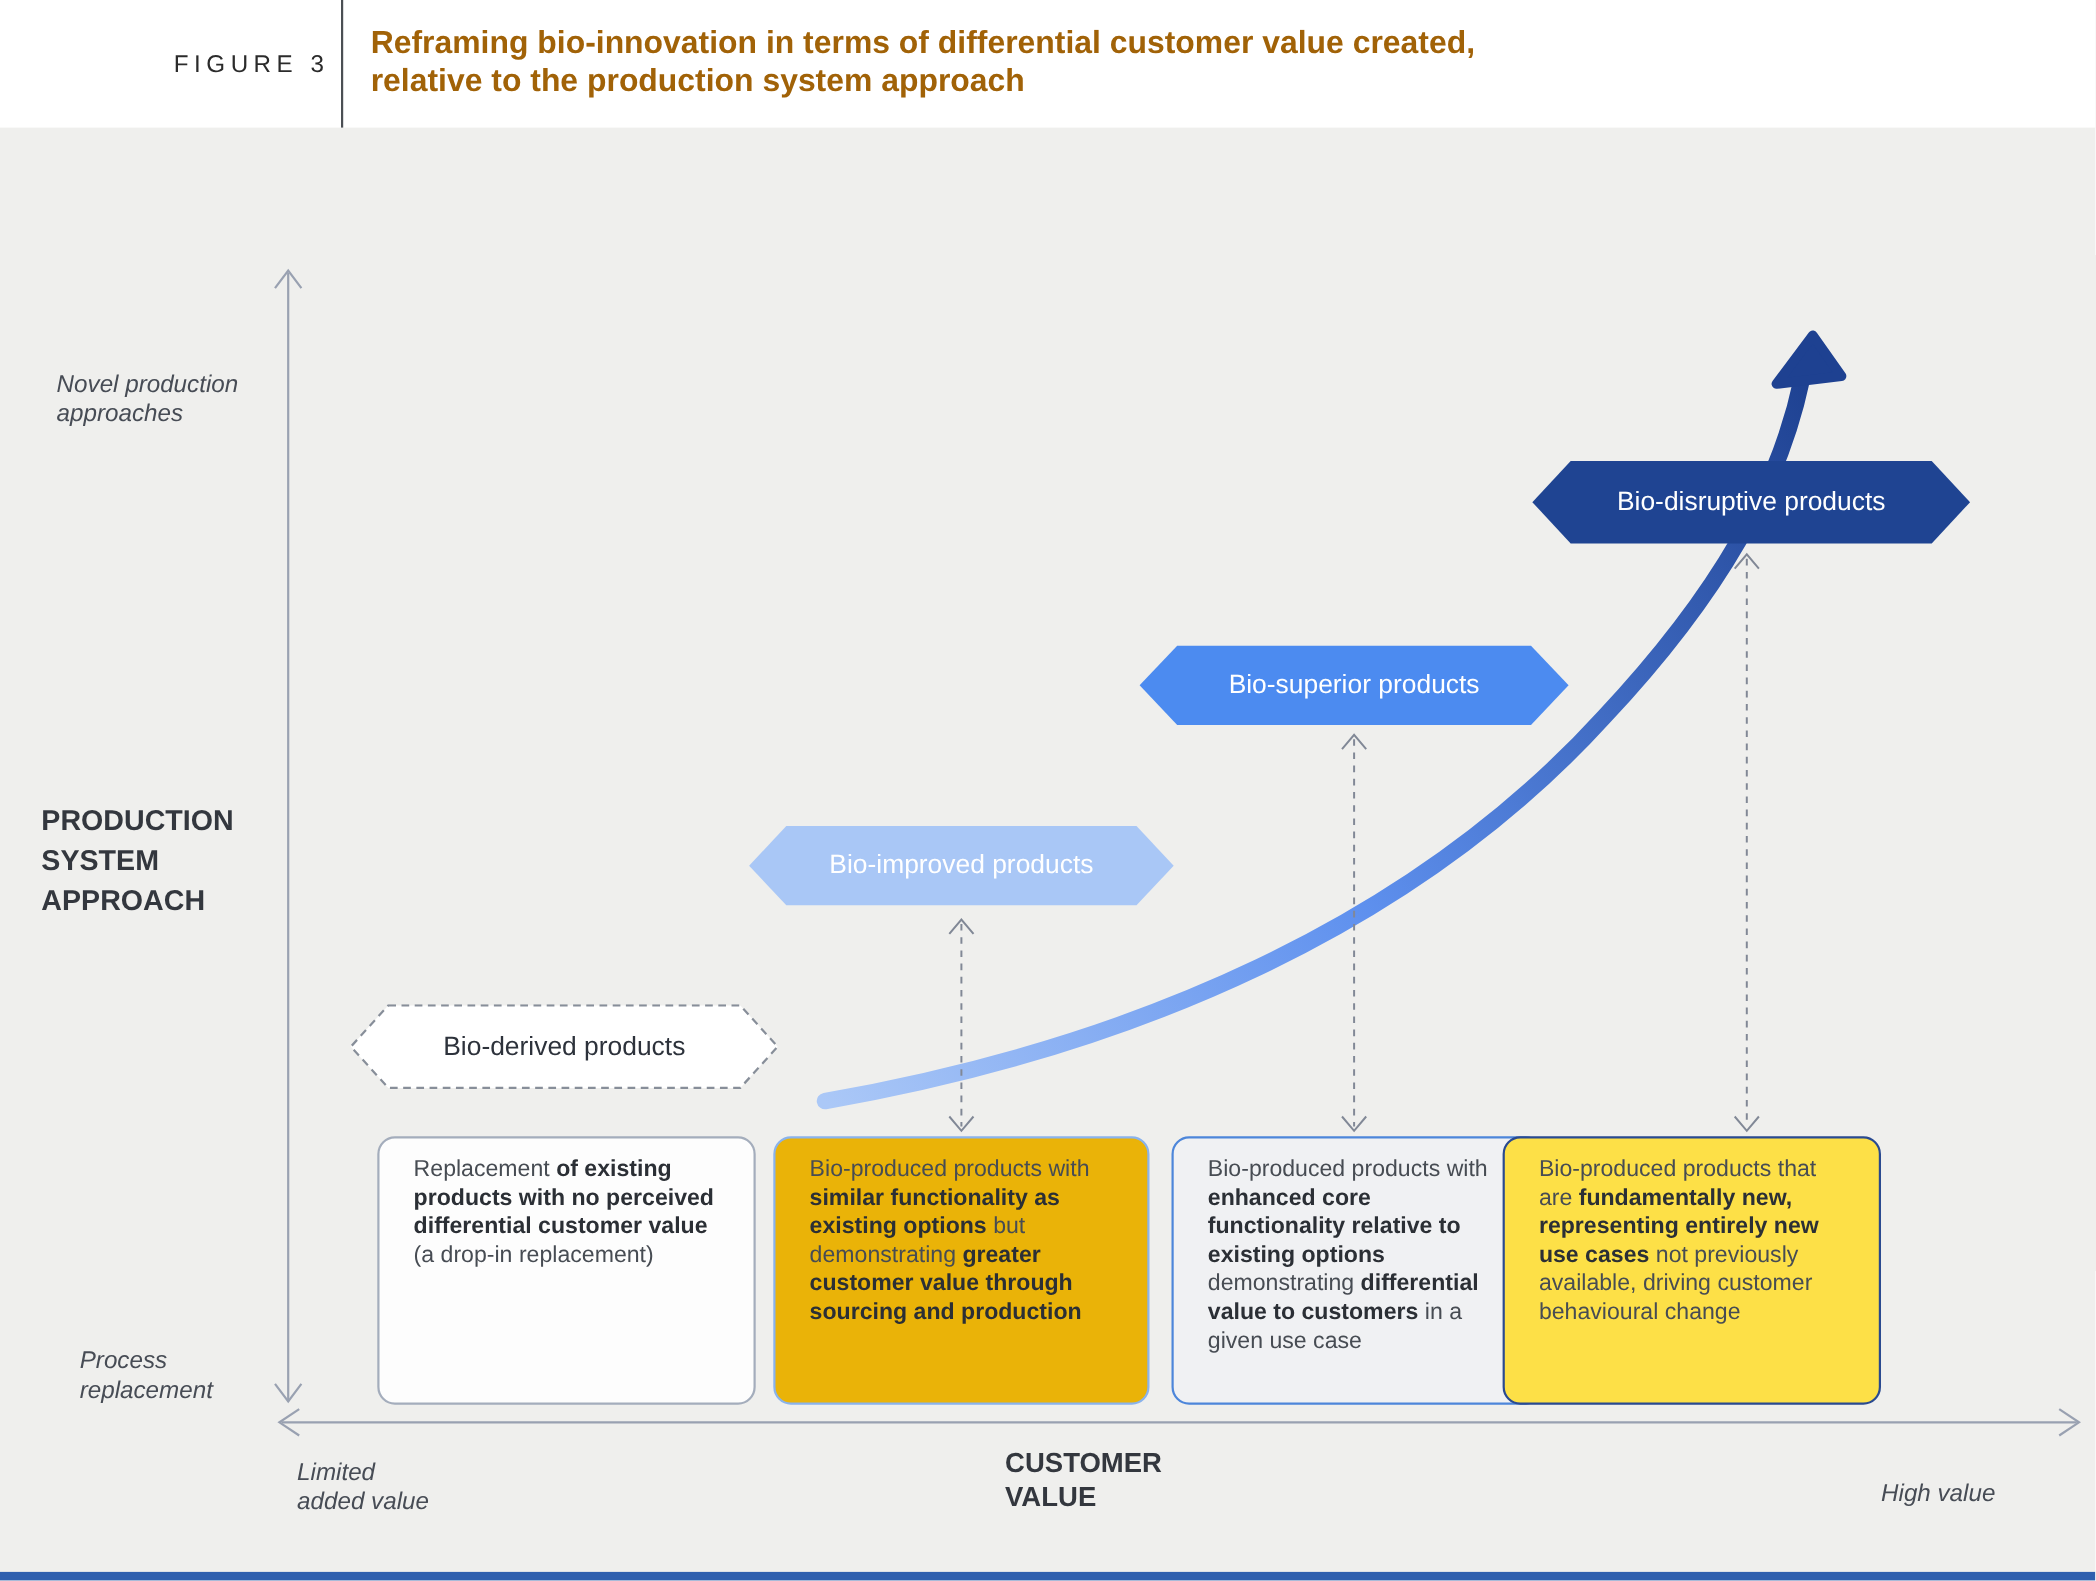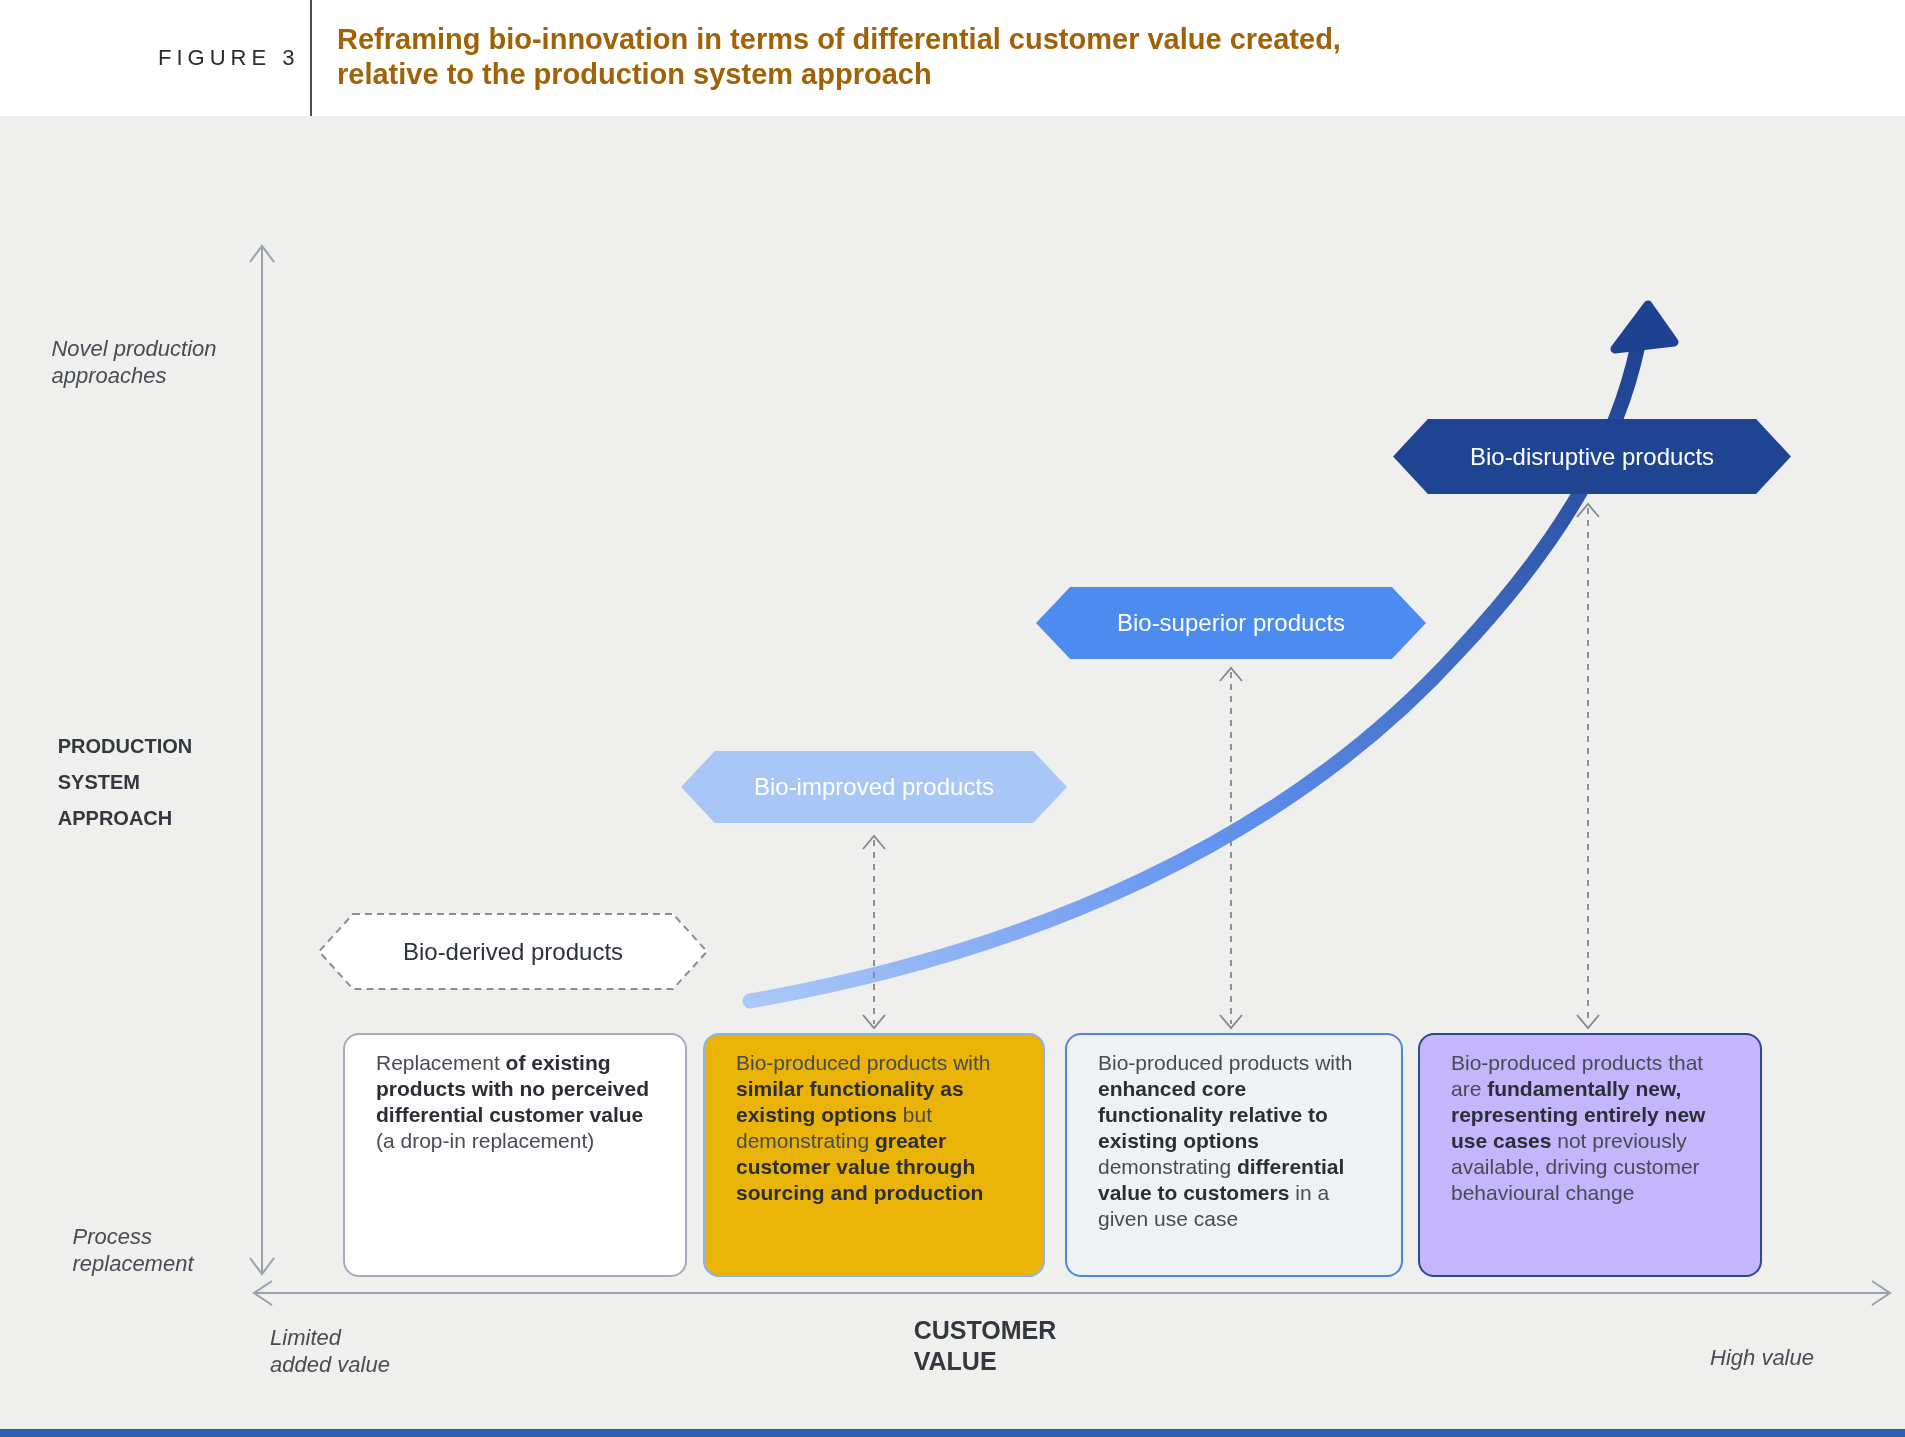--- a/index.html
+++ b/index.html
@@ -9,21 +9,21 @@
   .header{position:absolute;left:0;top:0;width:1905px;height:116px;background:#ffffff;}
   .figure-label{position:absolute;left:158px;top:0;height:116px;display:flex;align-items:center;
                 font-size:22px;letter-spacing:5px;color:#2b2b2b;}
   .header-divider{position:absolute;left:310px;top:0;width:2px;height:116px;background:#4b4f54;}
   .figure-title{position:absolute;left:337px;top:22px;font-size:29px;font-weight:700;
                 color:#a16207;line-height:35px;}
   
   .axis-label{position:absolute;transform:translate(-50%,-50%);text-align:left;color:#474c55;}
   .italic{font-style:italic;font-size:22px;line-height:27px;}
   .axis-title{font-weight:700;color:#33373e;font-style:normal;}
-  .psa{font-size:20px;line-height:36px;}
+  .psa{font-size:26px;line-height:36px;}
   .cv{font-size:25px;line-height:31px;}
   
   .hex{position:absolute;}
   .hex svg{position:absolute;inset:0;width:100%;height:100%;}
   .hex-label{position:absolute;inset:0;display:flex;align-items:center;justify-content:center;
              font-size:24px;}
   
   .dbox{position:absolute;width:342px;height:244px;border-radius:16px;border:2px solid #999;
         box-sizing:border-box;padding:15px 31px;font-size:21px;line-height:26px;color:#474c53;
         white-space:pre-wrap;}
@@ -132,16 +132,16 @@
     <svg viewBox="0 0 390 76" preserveAspectRatio="none">
       <polygon points="35,1 355,1 389,38 355,75 35,75 1,38" fill="#1f4492"></polygon>
     </svg>
     <div class="hex-label" style="color: rgb(255, 255, 255);">Bio-disruptive products</div>
   </div>
 
   <div class="dbox" style="left: 343px; top: 1033px; width: 344px; background: rgb(253, 253, 253); border-color: rgb(164, 173, 188);"><span>Replacement </span><b>of existing products with no perceived differential customer value</b><span>
 (a drop-in replacement)</span></div>
   <div class="dbox" style="left: 703px; top: 1033px; background: #eab308; border-color: rgb(138, 179, 236);"><span>Bio-produced products with </span><b>similar functionality as existing options</b><span> but demonstrating </span><b>greater customer value through sourcing and production</b></div>
   <div class="dbox" style="left: 1065px; top: 1033px; width: 338px; background: rgb(240, 241, 243); border-color: rgb(77, 134, 218);"><span>Bio-produced products with </span><b>enhanced core functionality relative to existing options</b><span> demonstrating </span><b>differential value to customers</b><span> in a given use case</span></div>
-  <div class="dbox" style="left: 1418px; top: 1033px; width: 344px; background: #c4b5fd; border-color: rgb(42, 74, 144);"><span>Bio-produced products that are </span><b>fundamentally new, representing entirely new use cases</b><span> not previously available, driving customer behavioural change</span></div>
+  <div class="dbox" style="left: 1366px; top: 1033px; width: 344px; background: #fde047; border-color: rgb(42, 74, 144);"><span>Bio-produced products that are </span><b>fundamentally new, representing entirely new use cases</b><span> not previously available, driving customer behavioural change</span></div>
 
   <div class="footer-bar"></div>
 </div>
 
 </body></html>

